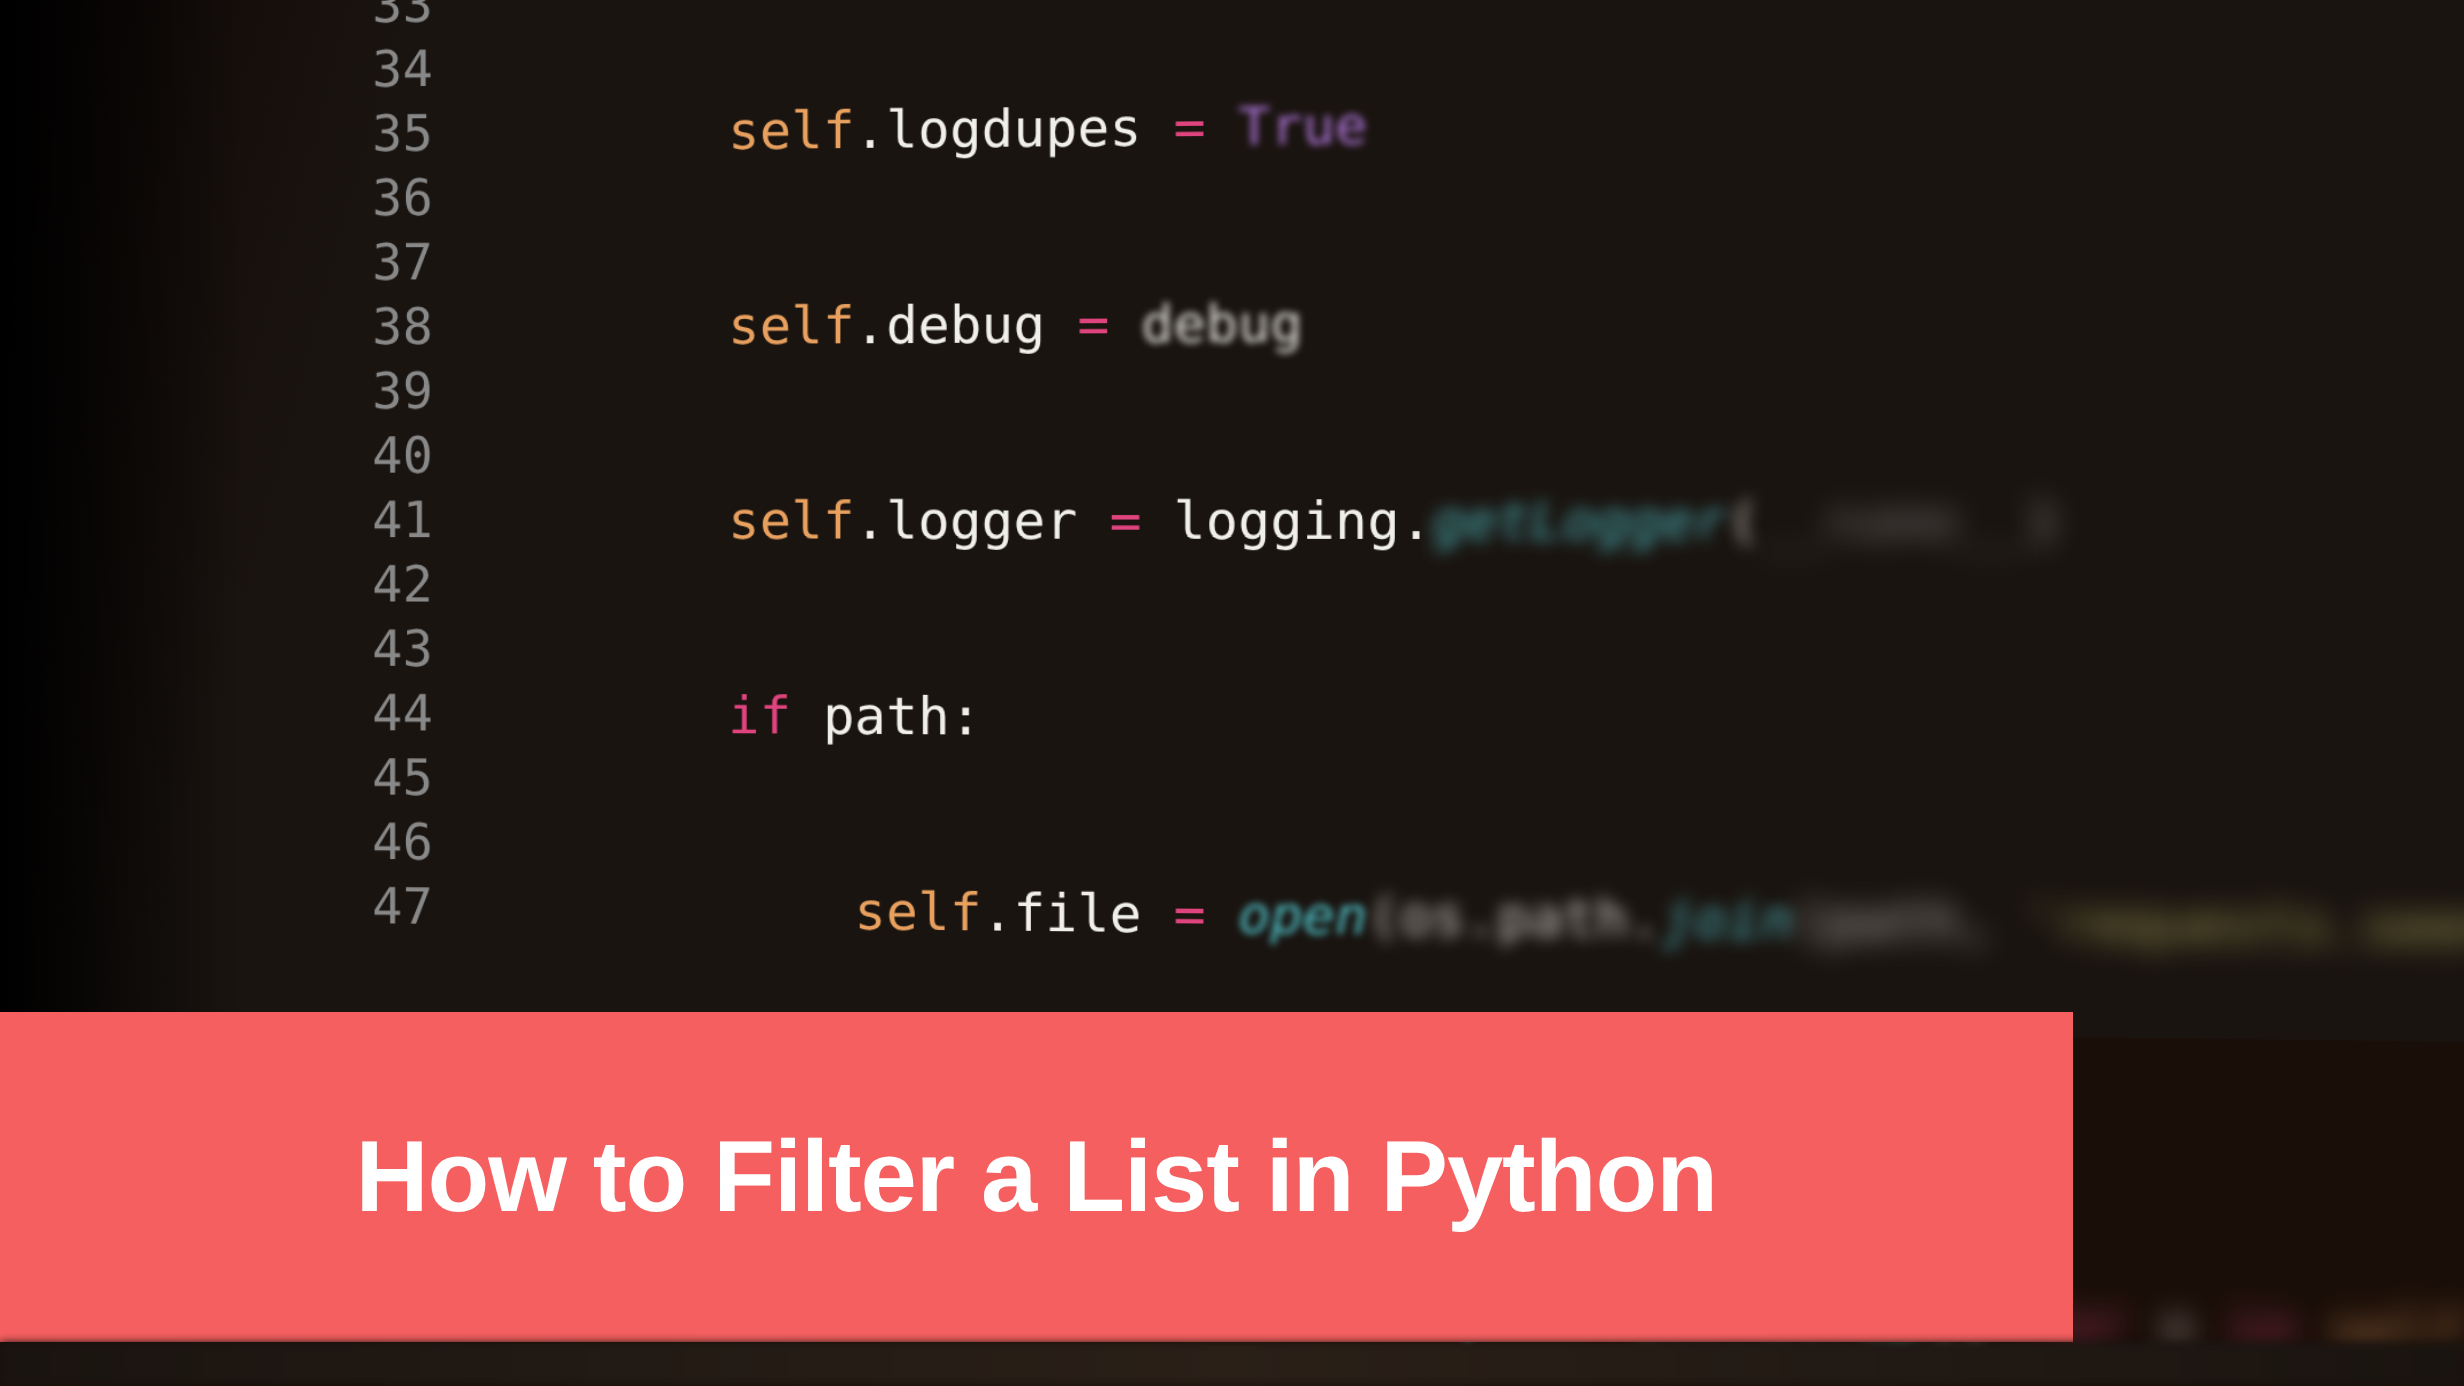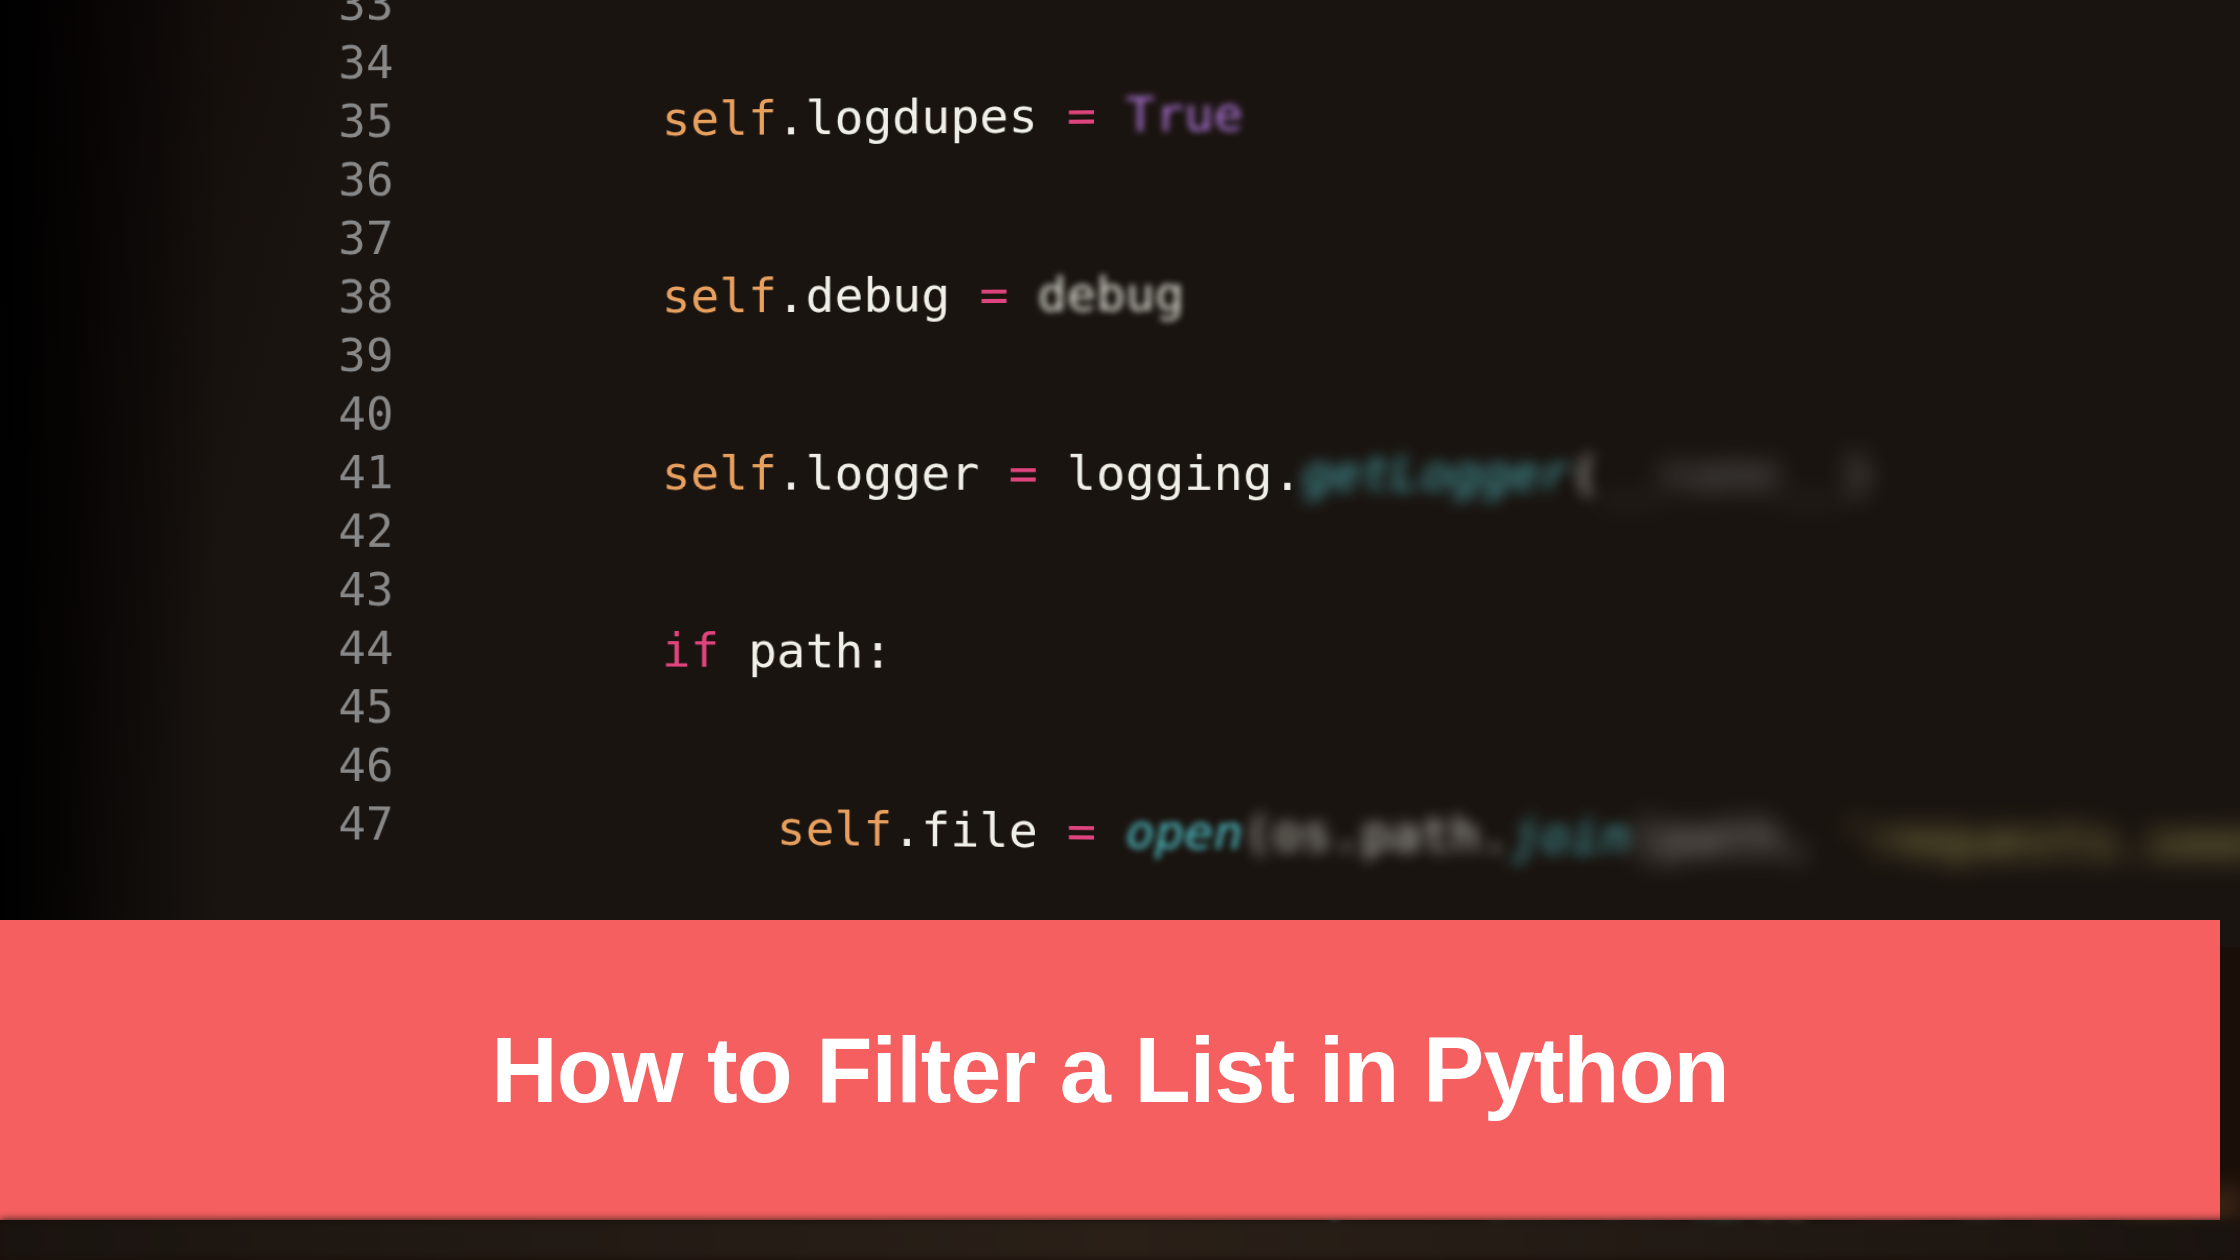--- a/index.html
+++ b/index.html
@@ -51,21 +51,21 @@
 .purple { color: #b87de8; }
 .yellow { color: #d8d070; }
 .grey { color: #888; }
 .blur1 { filter: blur(3px); opacity: 0.9; }
 .blur2 { filter: blur(7px); opacity: 0.8; }
 .blur3 { filter: blur(12px); opacity: 0.7; }
 .banner {
   position: absolute;
   left: 0;
   top: 920px;
-  width: 2220px;
+  width: 1884px;
   height: 300px;
   background: #f55f5f;
   display: flex;
   align-items: center;
   justify-content: center;
 }
 .banner-title {
   color: #fff;
   font-family: 'Arial Black', 'Helvetica', sans-serif;
   font-weight: 900;

